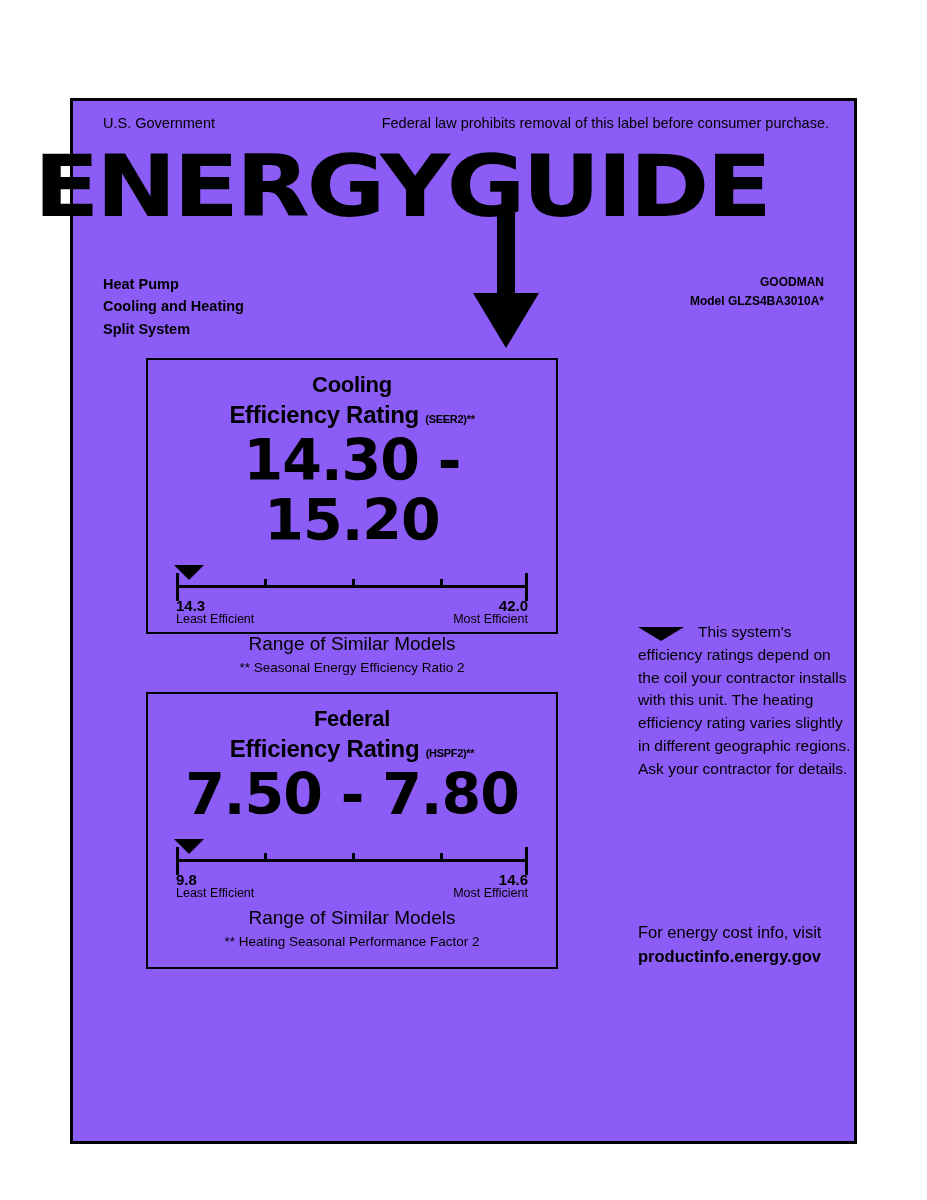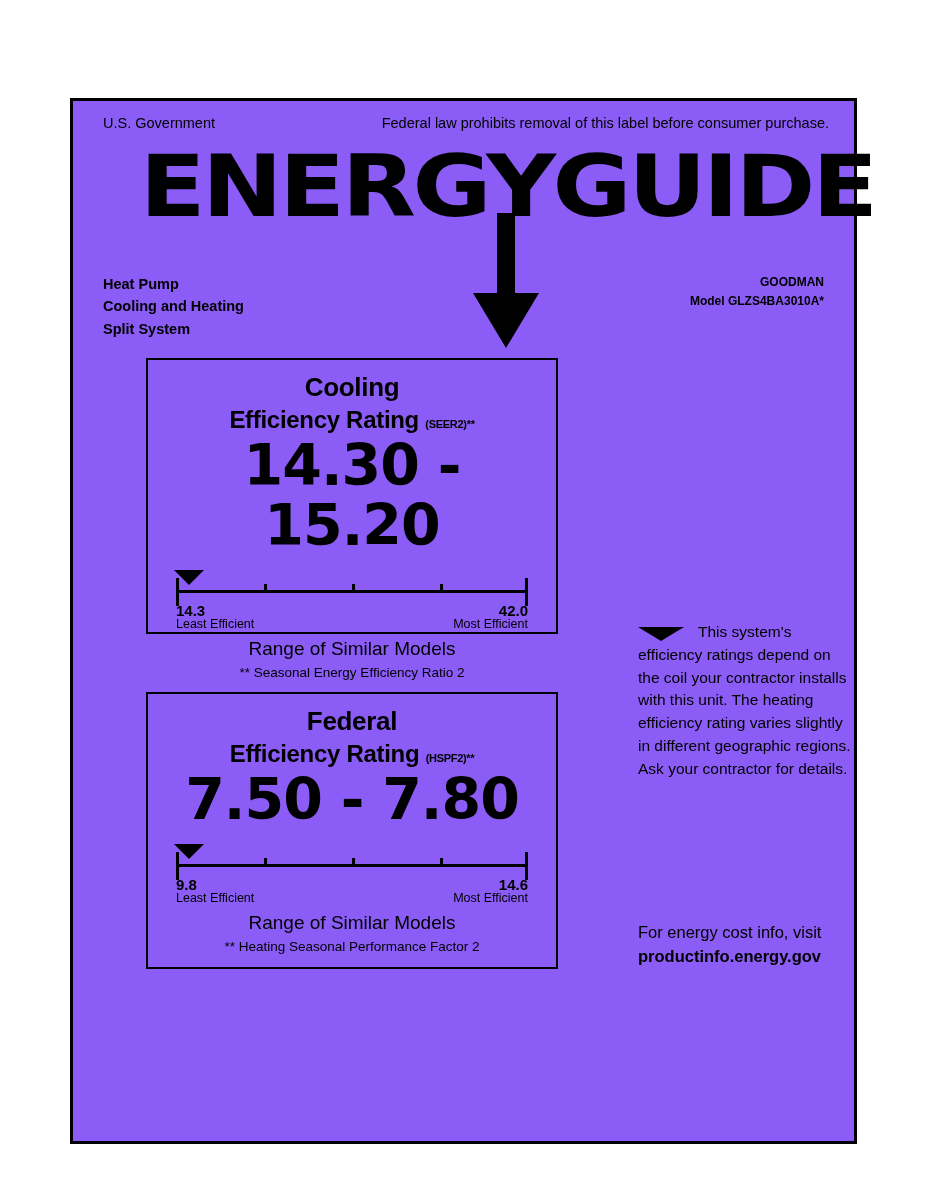--- a/index.html
+++ b/index.html
@@ -39,23 +39,22 @@
     font-size: 14.5px;
     color: #000;
   }
 
   
   .wordmark-wrap {
     position: absolute;
     left: 0;
     top: 42px;
     width: 781px;
-    text-align: center;
+    text-align: left;
     line-height: 1;
-    padding-left: 44px;
   }
   .wordmark {
     font-family: "DejaVu Sans", sans-serif;
     font-weight: 700;
     font-size: 86px;
     letter-spacing: -3px;
     color: #000;
     display: inline-block;
     transform: scaleX(1.12);
     transform-origin: center;
@@ -96,21 +95,21 @@
     left: 73px;
     width: 412px;
     border: 2px solid #000;
     box-sizing: border-box;
   }
   #cooling-box { top: 257px; height: 276px; }
   #heating-box { top: 591px; height: 277px; }
 
   .rb-title {
     text-align: center;
-    font-size: 26px;
+    font-size: 22px;
     font-weight: 700;
     margin-top: 12px;
     letter-spacing: -0.3px;
   }
   .rb-subtitle {
     text-align: center;
     font-size: 24px;
     font-weight: 700;
     margin-top: 3px;
     letter-spacing: -0.3px;

